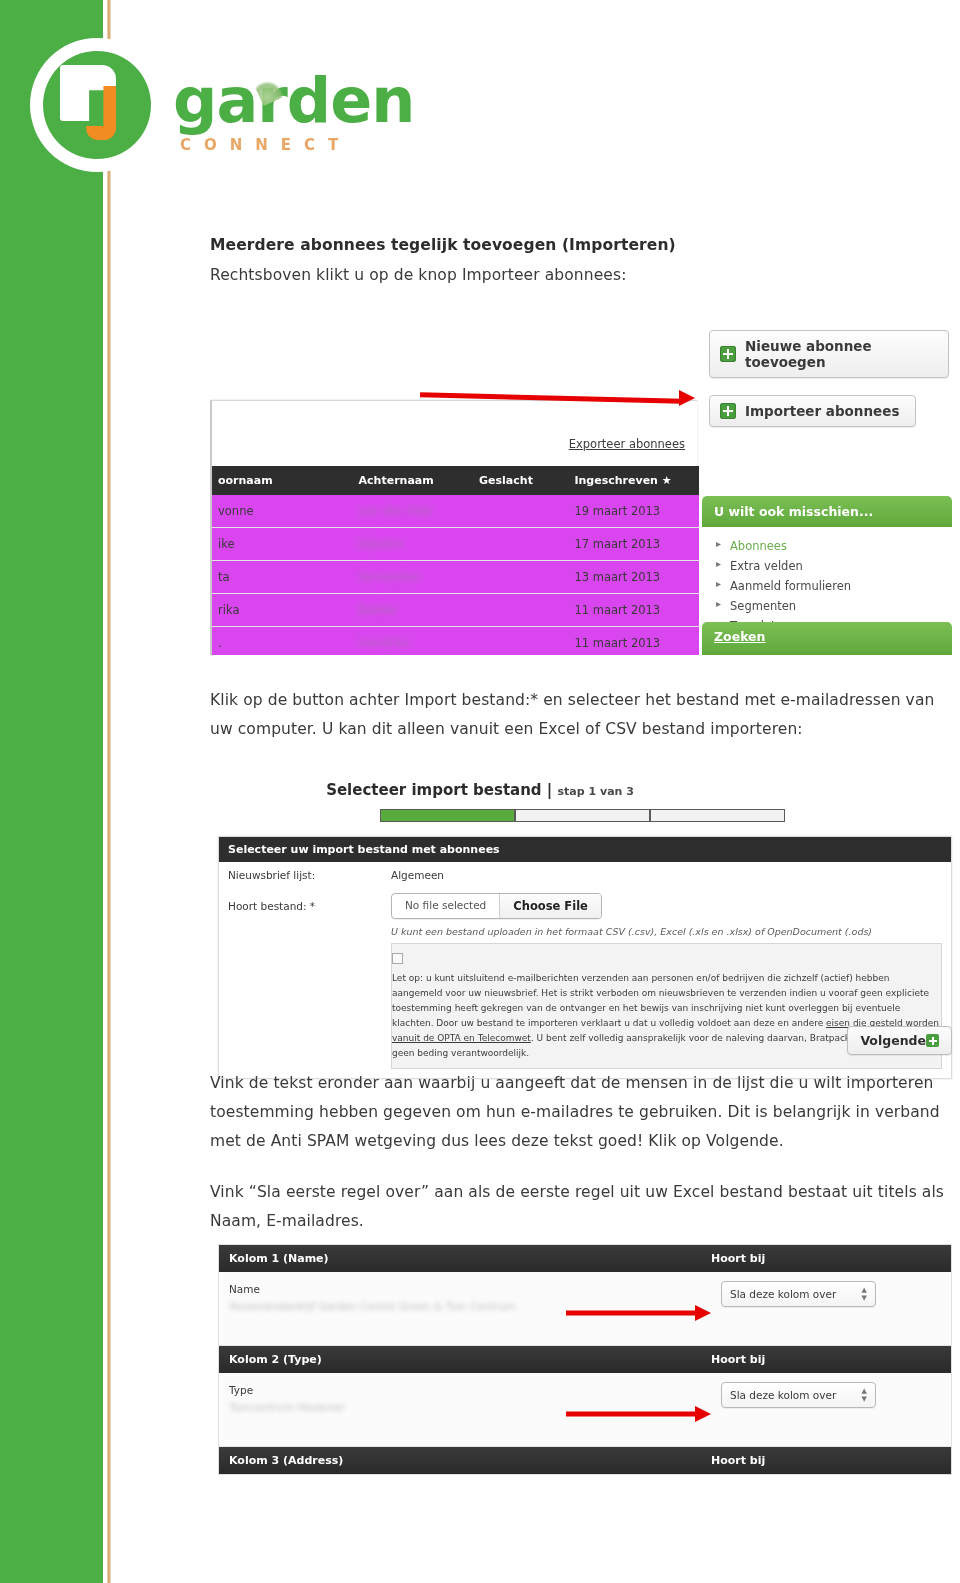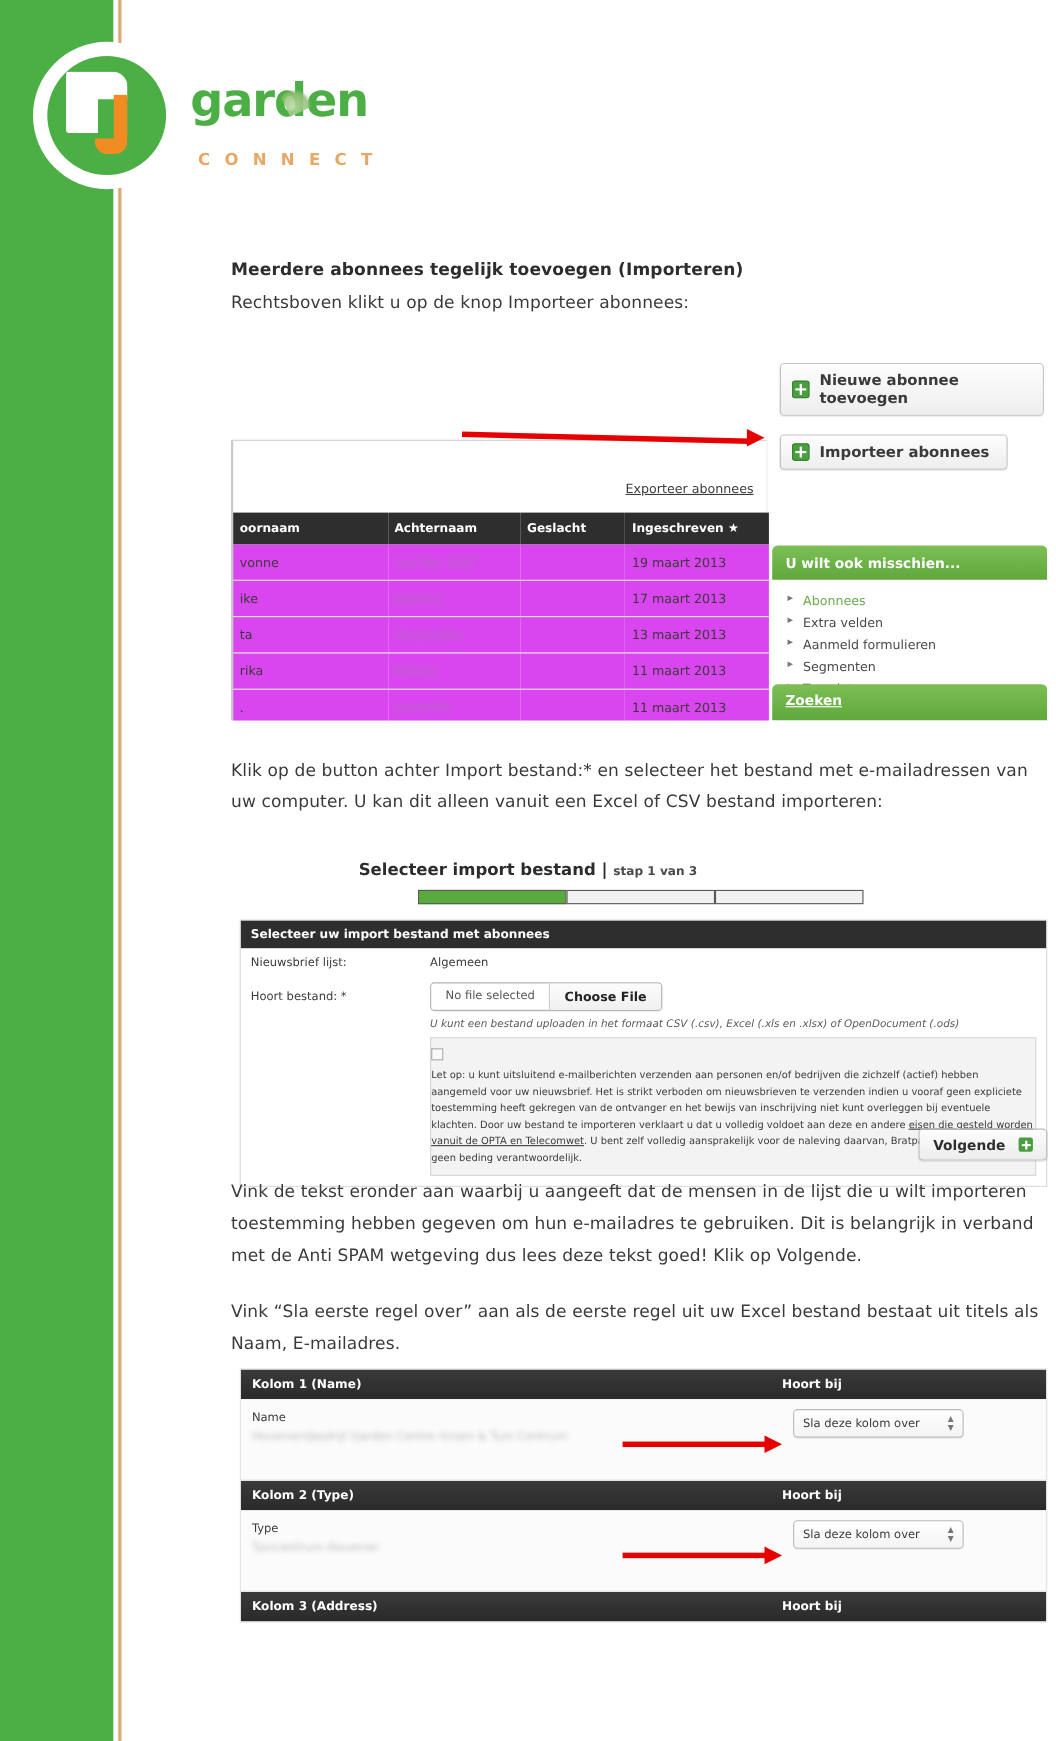--- a/index.html
+++ b/index.html
@@ -44,21 +44,21 @@
   }
   .logo-g-orange {
     position: absolute; left: 56px; top: 48px; width: 30px; height: 54px;
     background: #f08c22;
     border-radius: 0 0 12px 12px;
     clip-path: polygon(0 0, 100% 0, 100% 100%, 0 100%, 0 74%, 58% 74%, 58% 0);
   }
   .logo-word {
     position: absolute; left: 143px; top: 32px;
     font-family: "DejaVu Sans", sans-serif;
-    font-size: 42px; font-weight: bold; letter-spacing: -1px;
+    font-size: 62px; font-weight: bold; letter-spacing: -1px;
     color: #4caf46;
     line-height: 1;
   }
   .logo-sub {
     position: absolute; left: 150px; top: 98px;
     font-family: "DejaVu Sans", sans-serif;
     font-size: 15px; font-weight: bold; letter-spacing: 13px;
     color: #e8a765;
   }
   .logo-leaf {
@@ -256,21 +256,21 @@
   .legal-box .cb {
     width: 11px; height: 11px; flex: none;
     border: 1px solid #a9a9a9; background: #fafafa; margin-top: 2px;
   }
   .legal-box u { text-decoration: underline; }
   .volgende-row {
     position: absolute; left: 218px; top: 1026px; width: 734px;
     display: flex; justify-content: flex-end;
   }
   .volgende {
-    display: inline-flex; align-items: center; gap: 12px;
+    display: inline-flex; align-items: center; gap: 0;
     background: linear-gradient(to bottom,#fdfdfd,#ededed);
     border: 1px solid #bdbdbd; border-radius: 4px;
     padding: 6px 12px;
     font-family: "DejaVu Sans", sans-serif;
     font-size: 12.5px; font-weight: bold; color: #2e2e2e;
     box-shadow: 0 1px 1px rgba(0,0,0,.08);
   }
   .plus-sm {
     width: 13px; height: 13px; border-radius: 2px; background: #4a9e3f;
     position: relative; flex: none;

